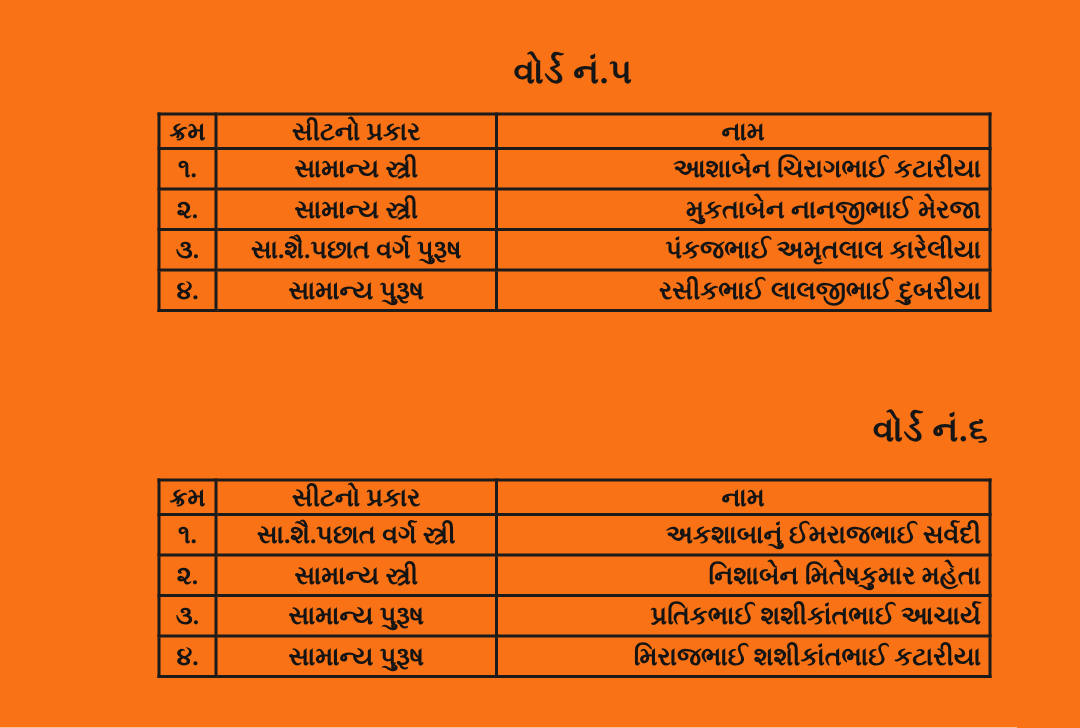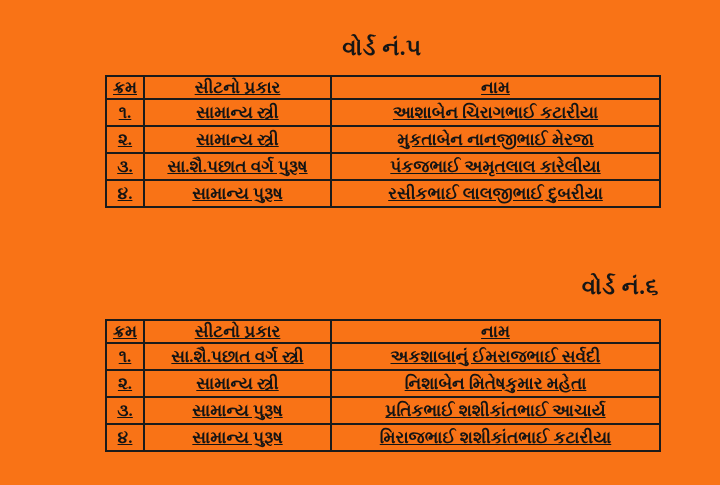--- a/index.html
+++ b/index.html
@@ -31,41 +31,40 @@
     color: #161616;
     letter-spacing: 0.5px;
     margin: 0 0 12px 0;
     line-height: 30px;
   }
   .block-2 .ward-title { margin-bottom: 17px; text-align: right; }
   table.ward-table {
     border-collapse: collapse;
     width: 554px;
     table-layout: fixed;
-    text-decoration: underline;
   }
   table.ward-table th,
   table.ward-table td {
     border: 2px solid #1b1b1b;
     font-weight: bold;
     font-size: 17px;
     color: #141414;
     padding: 0 5px;
     line-height: 1.15;
     white-space: nowrap;
     overflow: hidden;
   }
   table.ward-table th { height: 21px; text-align: center; }
   table.ward-table td { height: 25px; }
   col.c-serial { width: 38px; }
   col.c-seat   { width: 187px; }
   col.c-name   { width: 329px; }
   td.cell-serial { text-align: center; }
   td.cell-seat   { text-align: center; }
-  td.cell-name   { text-align: center; }
+  td.cell-name   { text-align: right; }
 </style>
 </head>
 <body>
 
 <div class="page">
 
   <div class="table-block block-1">
     <div class="ward-title">વોર્ડ નં.૫</div>
     <table class="ward-table">
       <colgroup>

